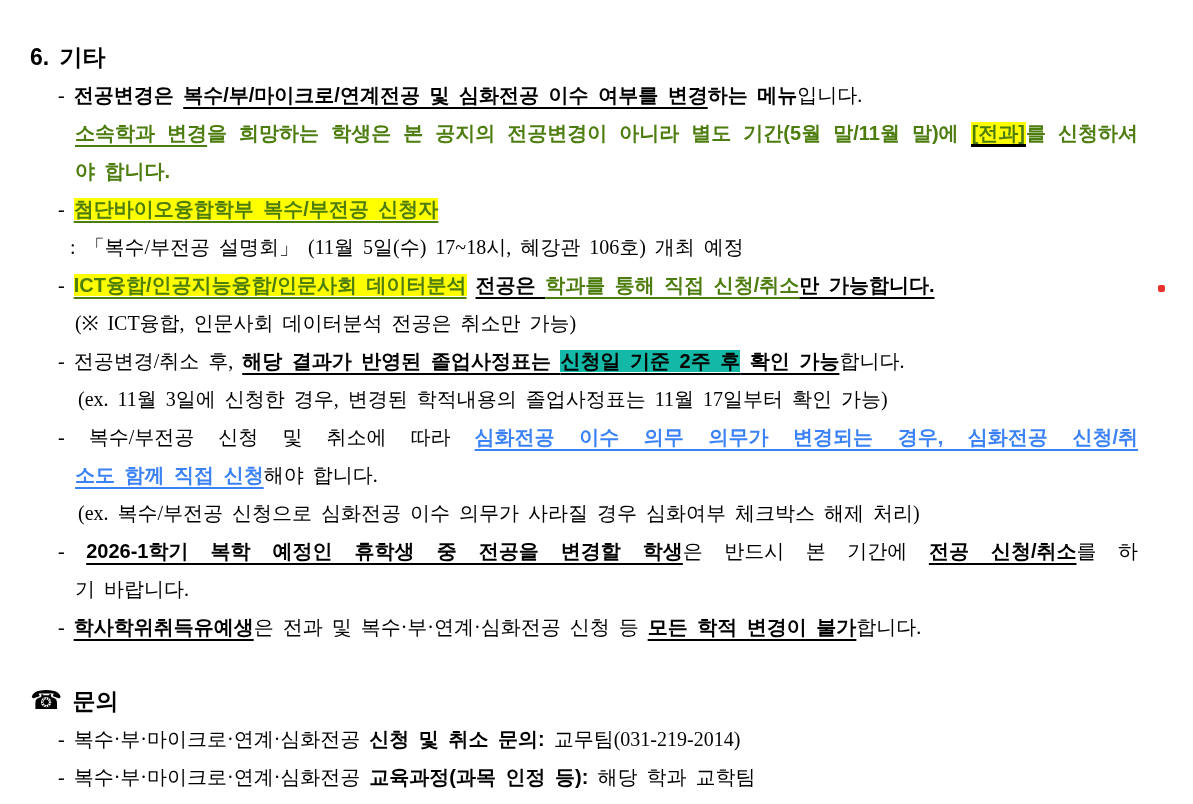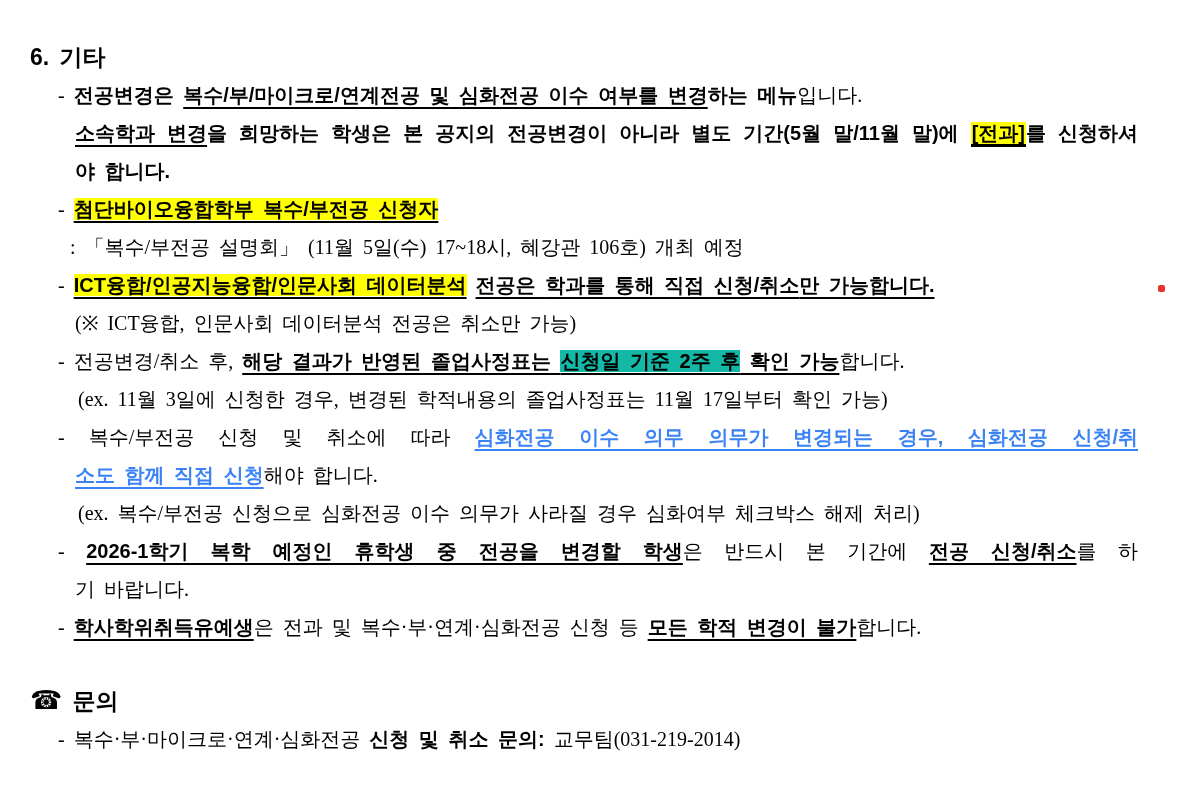--- a/index.html
+++ b/index.html
@@ -14,21 +14,21 @@
   .title{
     font-family:"Liberation Sans","DejaVu Sans",sans-serif;
     font-weight:bold;font-size:23px;margin-top:28px;
   }
   .ind-bullet{margin-left:28px;}
   .ind-cont{margin-left:45px;}
   .ind-sub{margin-left:40px;}
   .ind-ex{margin-left:48px;}
   .b{font-weight:bold;font-family:"Liberation Sans","DejaVu Sans",sans-serif;}
   .u{text-decoration:underline;text-decoration-thickness:2px;text-underline-offset:5px;}
-  .red{color:#000000;}
+  .red{color:#4d7c0f;}
   .blue{color:#3b82f6;}
   .hly{background:#ffff00;text-align:right;}
   .hlg{background:#14b8a6;}
   .jeon{border-bottom:3px solid #000000;padding:0 1px;}
   .contact-heading{
     margin-top:35px;font-size:23px;font-weight:bold;
     font-family:"Liberation Sans","DejaVu Sans",sans-serif;
   }
   .contact-heading .phone{font-size:26px;margin-right:10px;}
   .stray-dot{
@@ -59,16 +59,17 @@
       <div class="line ind-cont"><span>기 바랍니다.</span></div>
       <div class="line ind-bullet"><span>- </span><span class="b u">학사학위취득유예생</span><span>은 전과 및 복수·부·연계·심화전공 신청 등 </span><span class="b u">모든 학적 변경이 불가</span><span>합니다.</span></div>
     </div>
 
   <div class="line contact-heading">
     <span class="phone">☎</span><span>문의</span>
   </div>
 
   <div>
       <div class="line ind-bullet"><span>- </span><span>복수·부·마이크로·연계·심화전공 </span><span class="b">신청 및 취소 문의:</span><span> 교무팀(031-219-2014)</span></div>
+      <div class="line ind-bullet"><span>- </span><span>복수·부·마이크로·연계·심화전공 </span><span class="b">교육과정(과목 인정 등):</span><span> 해당 학과 교학팀</span></div>
     </div>
 </div>
 
 <div class="stray-dot"></div>
 
 </body></html>

